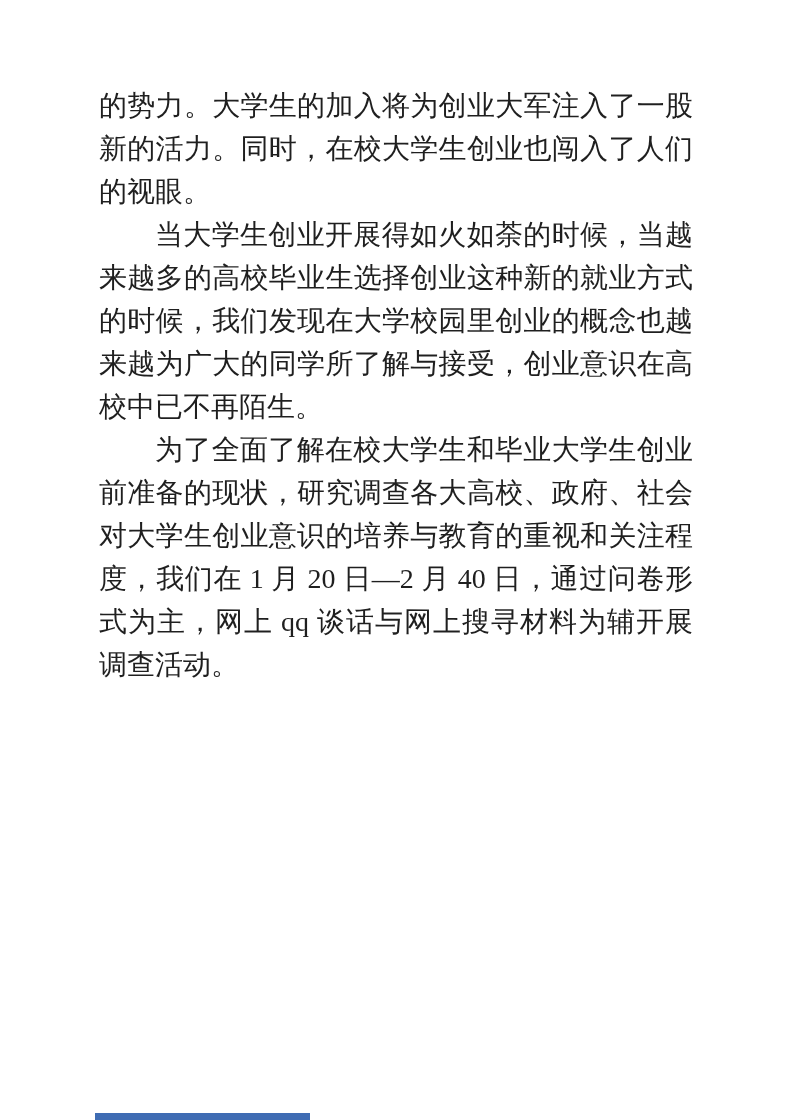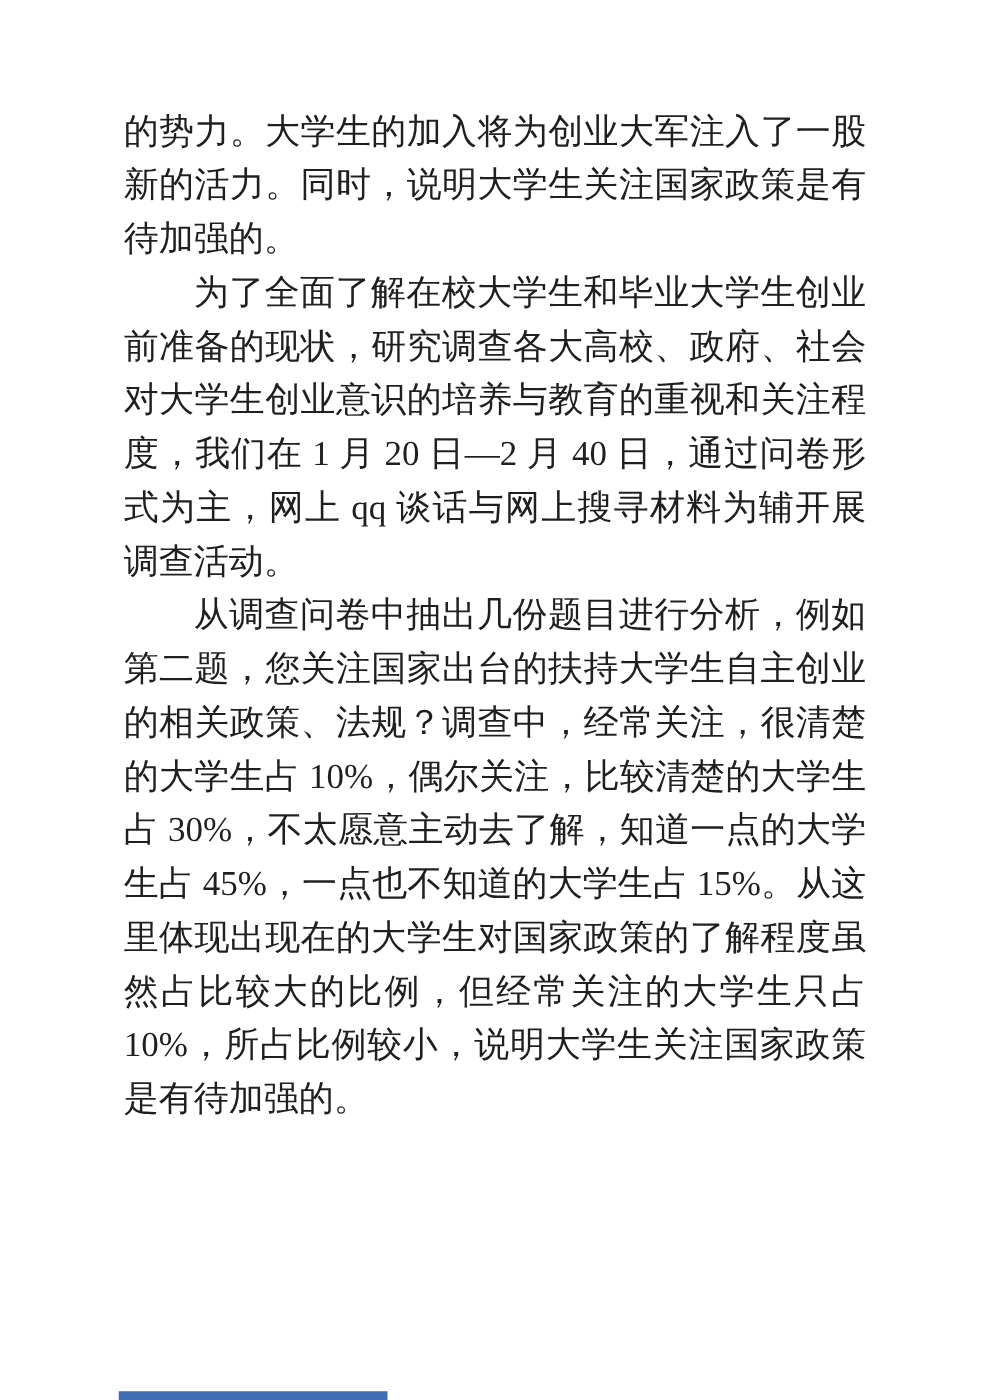--- a/index.html
+++ b/index.html
@@ -38,18 +38,18 @@
     bottom: 0;
     width: 215px;
     height: 7px;
   }
 </style>
 </head>
 <body>
 
 <div class="page">
   <div class="text-body" style="color: rgb(31, 31, 31);">
-    <p>的势力。大学生的加入将为创业大军注入了一股新的活力。同时，说明大学生关注国家政策是有待加强的。</p>
+    <p>的势力。大学生的加入将为创业大军注入了一股新的活力。同时，在校大学生创业也闯入了人们的视眼。</p>
+    <p class="indent">当大学生创业开展得如火如荼的时候，当越来越多的高校毕业生选择创业这种新的就业方式的时候，我们发现在大学校园里创业的概念也越来越为广大的同学所了解与接受，创业意识在高校中已不再陌生。</p>
     <p class="indent">为了全面了解在校大学生和毕业大学生创业前准备的现状，研究调查各大高校、政府、社会对大学生创业意识的培养与教育的重视和关注程度，我们在 1 月 20 日—2 月 40 日，通过问卷形式为主，网上 qq 谈话与网上搜寻材料为辅开展调查活动。</p>
-    <p class="indent">从调查问卷中抽出几份题目进行分析，例如第二题，您关注国家出台的扶持大学生自主创业的相关政策、法规？调查中，经常关注，很清楚的大学生占 10%，偶尔关注，比较清楚的大学生占 30%，不太愿意主动去了解，知道一点的大学生占 45%，一点也不知道的大学生占 15%。从这里体现出现在的大学生对国家政策的了解程度虽然占比较大的比例，但经常关注的大学生只占 10%，所占比例较小，说明大学生关注国家政策是有待加强的。</p>
   </div>
   <div class="accent-bar" style="background: rgb(63, 108, 179);"></div>
 </div>
 
 </body></html>

